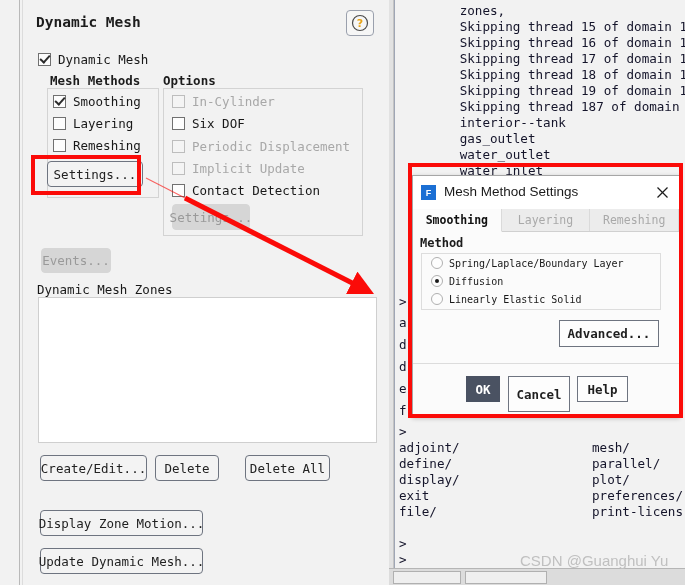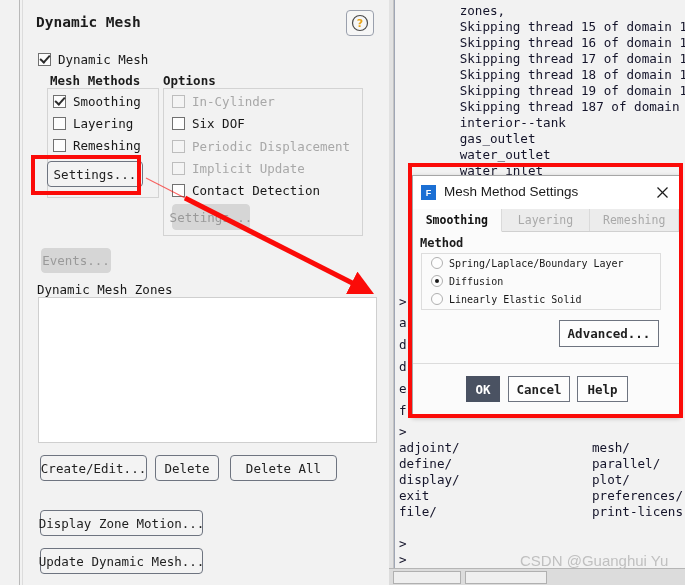--- a/index.html
+++ b/index.html
@@ -415,21 +415,21 @@
 
     <div class="btn disabled" style="left:172px; top:204px; width:78px; height:26px;">Settings...</div>
 
     <div class="btn disabled" style="left:41px; top:248px; width:70px; height:25px;">Events...</div>
 
     <div id="zones-label">Dynamic Mesh Zones</div>
     <div id="zones-list"></div>
 
     <div class="btn" style="left:40px; top:455px; width:107px; height:26px;">Create/Edit...</div>
     <div class="btn" style="left:155px; top:455px; width:64px; height:26px;">Delete</div>
-    <div class="btn" style="left:230px; top:455px; width:107px; height:26px;">Delete All</div>
+    <div class="btn" style="left:245px; top:455px; width:85px; height:26px;">Delete All</div>
 
     <div class="btn" style="left:40px; top:510px; width:163px; height:26px;">Display Zone Motion...</div>
     <div class="btn" style="left:40px; top:548px; width:163px; height:26px;">Update Dynamic Mesh...</div>
   </div>
 
   <div id="console">
     <div id="console-left-rail"></div>
     <div id="console-left-rail2"></div>
 
     <div class="con-line" style="left:10px; top:3px;">        zones,</div>
@@ -509,21 +509,21 @@
       <div class="radio-row" style="left:18px; top:61px;text-align:right;">
         <span class="radio"></span>
         <span>Linearly Elastic Solid</span>
       </div>
 
       <div class="dbtn normal" style="left:146px; top:88px; width:100px; height:27px;">Advanced...</div>
     </div>
 
     <div id="dlg-footer">
       <div class="dbtn primary" style="left:53px; top:11px; width:34px; height:26px;">OK</div>
-      <div class="dbtn normal" style="left:95px; top:11px; width:62px; height:26px;text-align:center;">Cancel</div>
+      <div class="dbtn normal" style="left:95px; top:11px; width:62px; height:36px;text-align:center;">Cancel</div>
       <div class="dbtn normal" style="left:164px; top:11px; width:51px; height:26px;">Help</div>
     </div>
   </div>
 
   <div class="red-box" style="left:31px; top:155px; width:110px; height:40px;"></div>
   <div class="red-box" style="left:408px; top:163px; width:275px; height:255px;"></div>
 
   <svg id="arrow-svg">
     <defs>
       <marker id="arrowhead" markerWidth="5" markerHeight="5" refX="3.2" refY="2.5" orient="auto">

